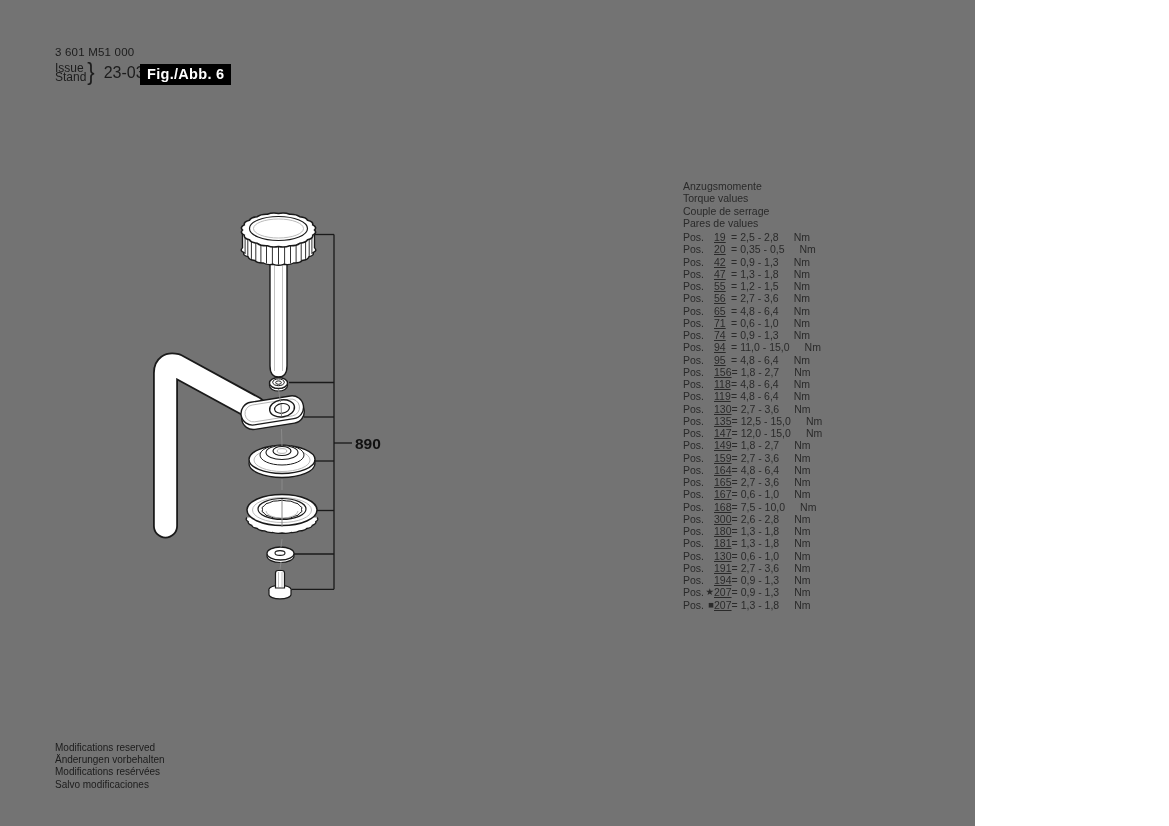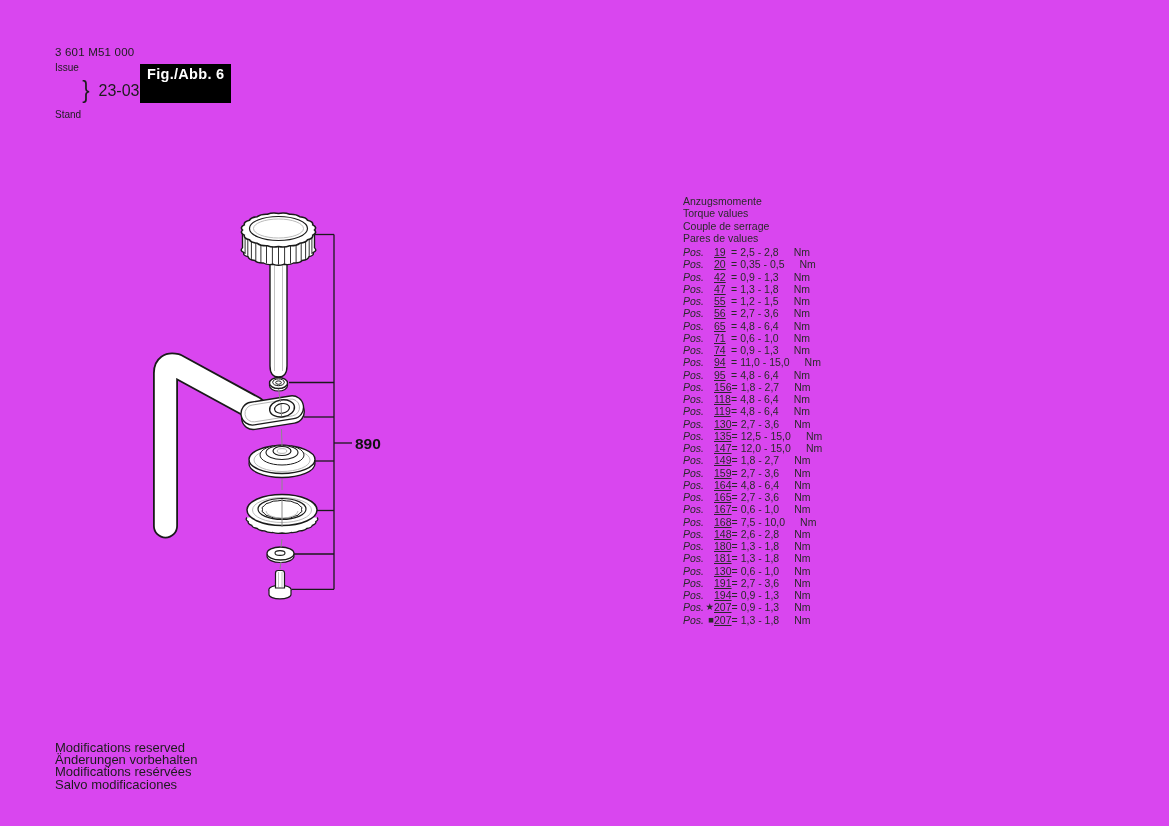--- a/index.html
+++ b/index.html
@@ -1,39 +1,39 @@
 <!DOCTYPE html>
 <html><head>
 <meta charset="utf-8">
 <title>Fig./Abb. 6</title>
 <style>
   html,body{margin:0;padding:0;background:#fff;}
-  .page{position:relative;width:1169px;height:826px;background:#d946ef;overflow:hidden;
+  .page{position:relative;width:975px;height:826px;background:#737373;overflow:hidden;
         font-family:"Liberation Sans", sans-serif;color:#1c1c1c;}
   .abs{position:absolute;}
   
   .part-number{left:55px;top:46px;font-size:11.5px;letter-spacing:.2px;}
   .issue-block{left:55px;top:63px;display:flex;align-items:center;}
-  .issue-labels{display:flex;flex-direction:column;font-size:10px;line-height:9.5px;gap:37px;}
+  .issue-labels{display:flex;flex-direction:column;font-size:12px;line-height:9.5px;}
   .issue-brace{font-size:22px;line-height:20px;font-weight:400;margin:0 1px 0 1px;transform:scaleY(1.05);}
   .issue-date{font-size:16px;margin-left:8px;}
   .fig-box{left:140px;top:64px;background:#000;color:#fff;font-size:14.5px;font-weight:bold;
-           padding:2px 7px 21px 7px;letter-spacing:.3px;}
-  
-  .torque{left:683px;top:195px;font-size:10.5px;color:#2a2a2a;}
+           padding:2px 7px 3px 7px;letter-spacing:.3px;}
+  
+  .torque{left:683px;top:180px;font-size:10.5px;color:#2a2a2a;}
   .torque .title{line-height:12.25px;}
   .torque .rows{margin-top:2px;}
   .t-row{display:flex;line-height:12.25px;white-space:pre;}
-  .c-pos{width:22px;font-style:italic;}
+  .c-pos{width:22px;}
   .c-sym{width:9px;text-align:right;font-size:9.5px;}
   .c-num{min-width:17px;text-decoration:underline;}
   .c-eq{margin-right:3px;}
   .c-unit{margin-left:15px;}
   
-  .footer{left:55px;top:742px;font-size:13px;line-height:12.2px;}
+  .footer{left:55px;top:742px;font-size:10px;line-height:12.2px;}
   
   svg.diagram{left:0;top:0;}
   svg.diagram text{font-family:"Liberation Sans",sans-serif;font-weight:bold;font-size:15.5px;fill:#111;}
   .oln{fill:#fff;stroke:#1a1a1a;}
   .ln{fill:none;stroke:#1a1a1a;}
   .gry{fill:none;stroke:#b3b3b3;}
   .cl{fill:none;stroke:#8a8a8a;stroke-width:1;}
 </style>
 </head>
 <body>
@@ -185,21 +185,21 @@
         <div class="t-row"><span class="c-pos">Pos.</span><span class="c-sym"></span><span class="c-num">119</span><span class="c-eq">=</span><span class="c-val">4,8 - 6,4</span><span class="c-unit">Nm</span></div>
         <div class="t-row"><span class="c-pos">Pos.</span><span class="c-sym"></span><span class="c-num">130</span><span class="c-eq">=</span><span class="c-val">2,7 - 3,6</span><span class="c-unit">Nm</span></div>
         <div class="t-row"><span class="c-pos">Pos.</span><span class="c-sym"></span><span class="c-num">135</span><span class="c-eq">=</span><span class="c-val">12,5 - 15,0</span><span class="c-unit">Nm</span></div>
         <div class="t-row"><span class="c-pos">Pos.</span><span class="c-sym"></span><span class="c-num">147</span><span class="c-eq">=</span><span class="c-val">12,0 - 15,0</span><span class="c-unit">Nm</span></div>
         <div class="t-row"><span class="c-pos">Pos.</span><span class="c-sym"></span><span class="c-num">149</span><span class="c-eq">=</span><span class="c-val">1,8 - 2,7</span><span class="c-unit">Nm</span></div>
         <div class="t-row"><span class="c-pos">Pos.</span><span class="c-sym"></span><span class="c-num">159</span><span class="c-eq">=</span><span class="c-val">2,7 - 3,6</span><span class="c-unit">Nm</span></div>
         <div class="t-row"><span class="c-pos">Pos.</span><span class="c-sym"></span><span class="c-num">164</span><span class="c-eq">=</span><span class="c-val">4,8 - 6,4</span><span class="c-unit">Nm</span></div>
         <div class="t-row"><span class="c-pos">Pos.</span><span class="c-sym"></span><span class="c-num">165</span><span class="c-eq">=</span><span class="c-val">2,7 - 3,6</span><span class="c-unit">Nm</span></div>
         <div class="t-row"><span class="c-pos">Pos.</span><span class="c-sym"></span><span class="c-num">167</span><span class="c-eq">=</span><span class="c-val">0,6 - 1,0</span><span class="c-unit">Nm</span></div>
         <div class="t-row"><span class="c-pos">Pos.</span><span class="c-sym"></span><span class="c-num">168</span><span class="c-eq">=</span><span class="c-val">7,5 - 10,0</span><span class="c-unit">Nm</span></div>
-        <div class="t-row"><span class="c-pos">Pos.</span><span class="c-sym"></span><span class="c-num">148</span><span class="c-eq">=</span><span class="c-val">2,6 - 2,8</span><span class="c-unit">Nm</span></div>
+        <div class="t-row"><span class="c-pos">Pos.</span><span class="c-sym"></span><span class="c-num">300</span><span class="c-eq">=</span><span class="c-val">2,6 - 2,8</span><span class="c-unit">Nm</span></div>
         <div class="t-row"><span class="c-pos">Pos.</span><span class="c-sym"></span><span class="c-num">180</span><span class="c-eq">=</span><span class="c-val">1,3 - 1,8</span><span class="c-unit">Nm</span></div>
         <div class="t-row"><span class="c-pos">Pos.</span><span class="c-sym"></span><span class="c-num">181</span><span class="c-eq">=</span><span class="c-val">1,3 - 1,8</span><span class="c-unit">Nm</span></div>
         <div class="t-row"><span class="c-pos">Pos.</span><span class="c-sym"></span><span class="c-num">130</span><span class="c-eq">=</span><span class="c-val">0,6 - 1,0</span><span class="c-unit">Nm</span></div>
         <div class="t-row"><span class="c-pos">Pos.</span><span class="c-sym"></span><span class="c-num">191</span><span class="c-eq">=</span><span class="c-val">2,7 - 3,6</span><span class="c-unit">Nm</span></div>
         <div class="t-row"><span class="c-pos">Pos.</span><span class="c-sym"></span><span class="c-num">194</span><span class="c-eq">=</span><span class="c-val">0,9 - 1,3</span><span class="c-unit">Nm</span></div>
         <div class="t-row"><span class="c-pos">Pos.</span><span class="c-sym">★</span><span class="c-num">207</span><span class="c-eq">=</span><span class="c-val">0,9 - 1,3</span><span class="c-unit">Nm</span></div>
         <div class="t-row"><span class="c-pos">Pos.</span><span class="c-sym">■</span><span class="c-num">207</span><span class="c-eq">=</span><span class="c-val">1,3 - 1,8</span><span class="c-unit">Nm</span></div>
       </div>
   </div>
 

